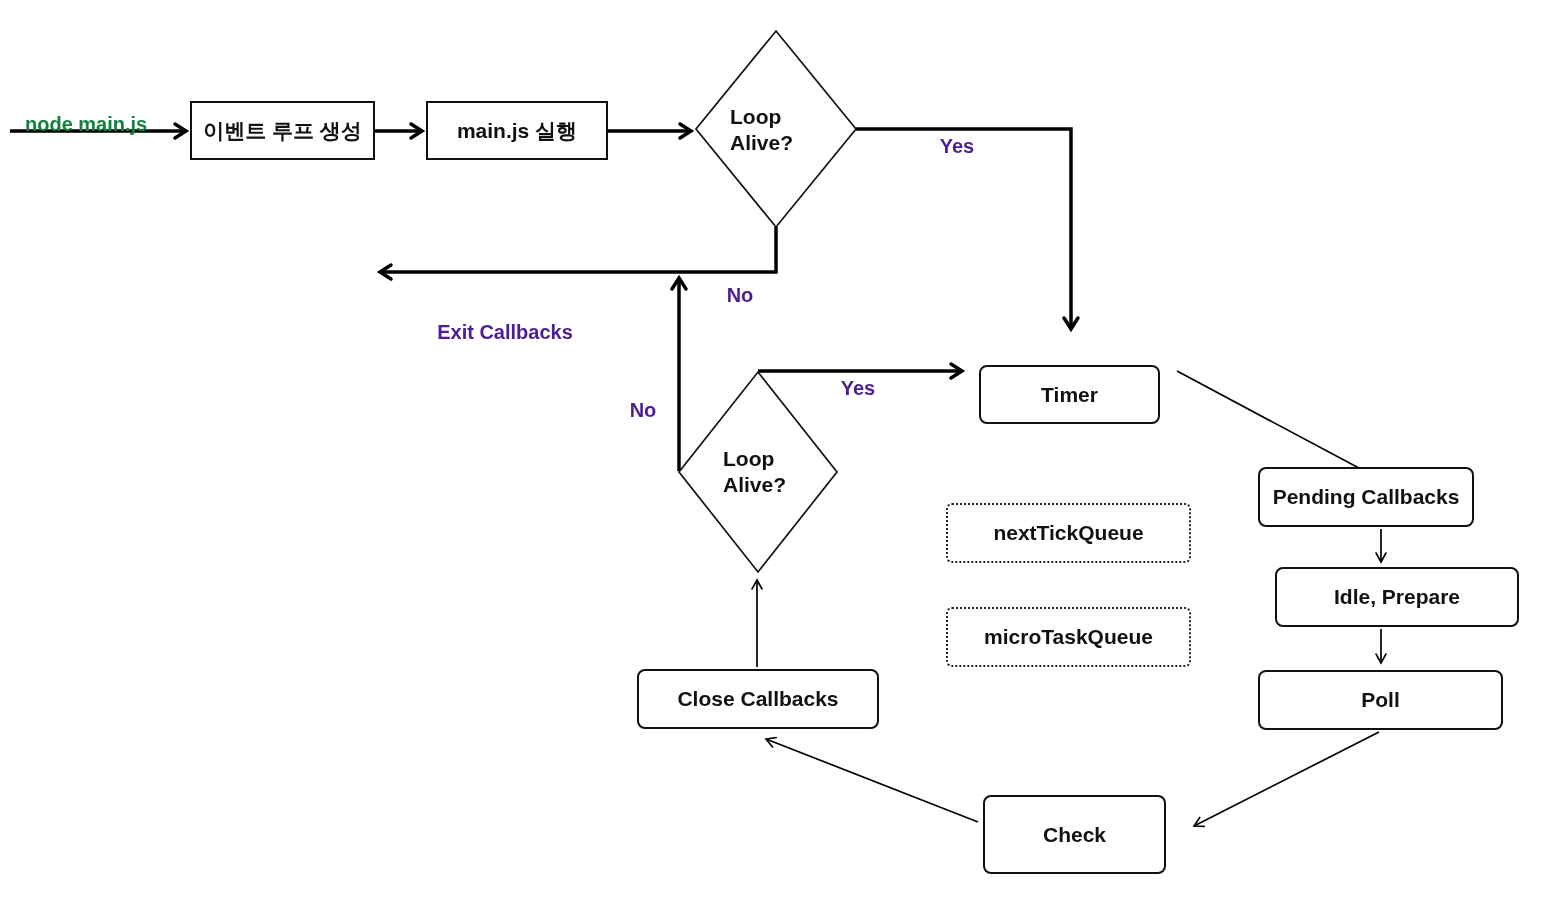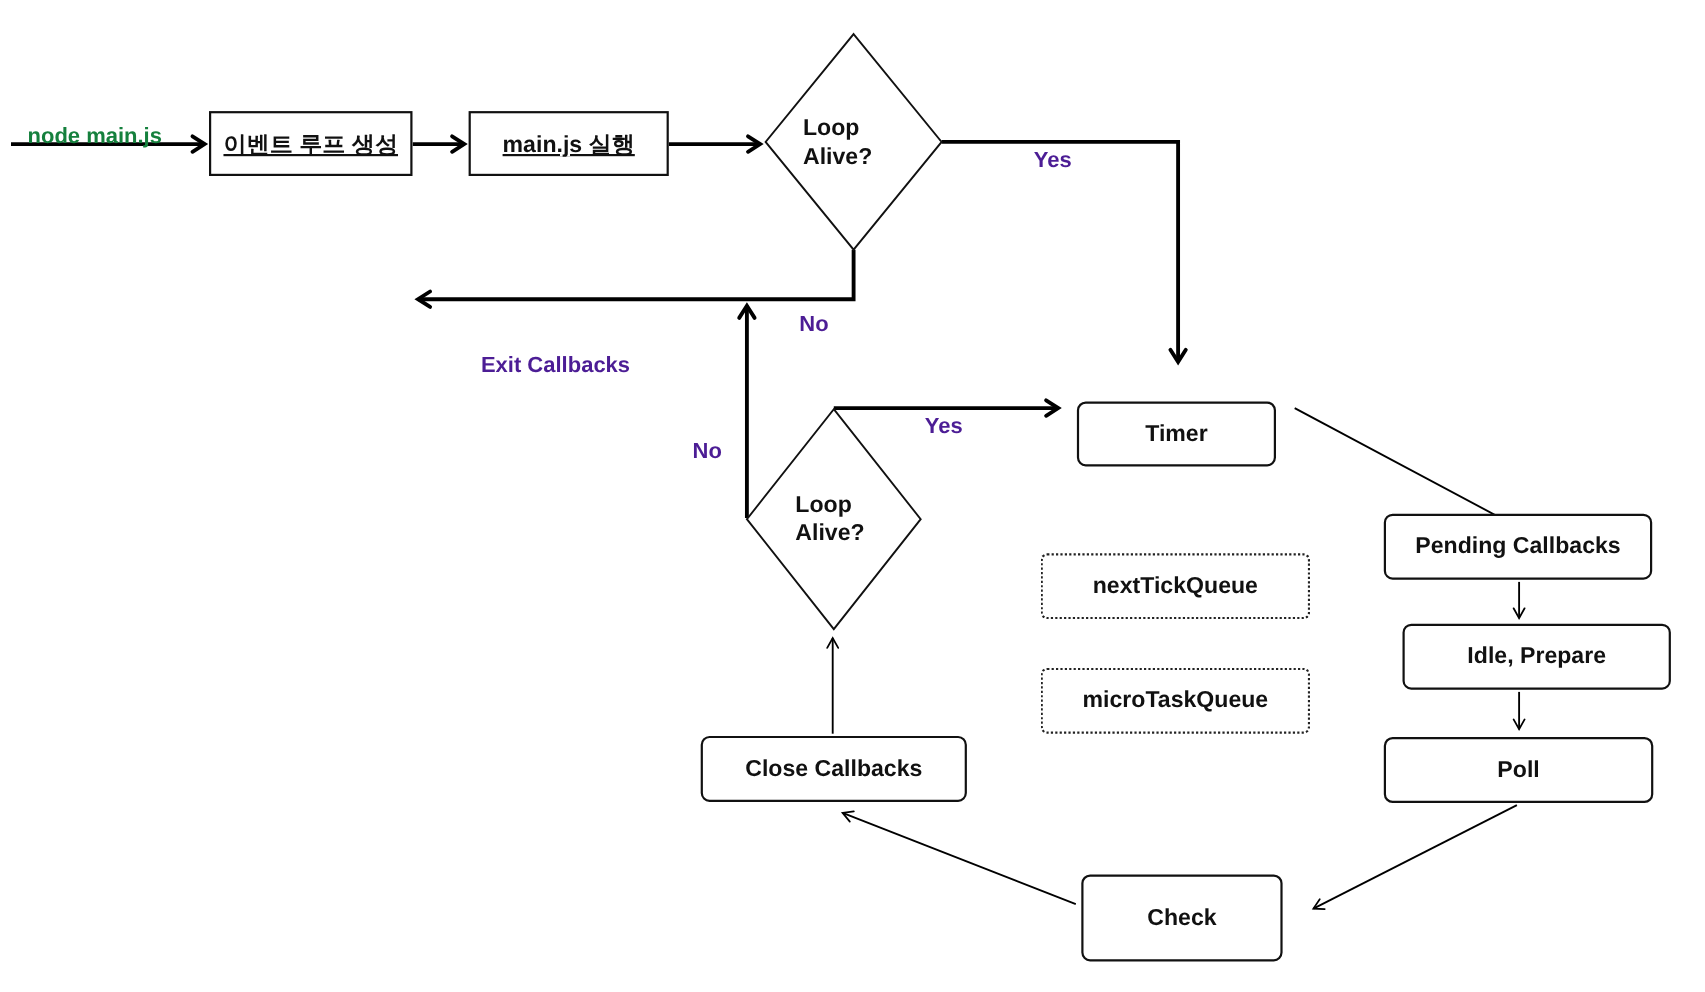--- a/index.html
+++ b/index.html
@@ -6,21 +6,21 @@
   #canvas{
     position:relative;width:1550px;height:902px;background:#ffffff;overflow:hidden;
     font-family:"Liberation Sans","DejaVu Sans",sans-serif;color:#111;
   }
   #wires{position:absolute;left:0;top:0;width:1550px;height:902px;}
   .node{
     position:absolute;display:flex;align-items:center;justify-content:center;
     background:#fff;font-weight:700;font-size:21px;color:#111;box-sizing:border-box;
     text-align:center;
   }
-  .sq-box{border:2.5px solid #111;text-decoration:underline;}
+  .sq-box{border:2.5px solid #111;}
   .rd-box{border:2.3px solid #111;border-radius:8px;}
   .dot-box{border:2px dotted #222;border-radius:6px;}
   .edge-label{
     position:absolute;font-weight:700;font-size:20px;color:#4c1d95;text-align:center;margin-top:40px;
   }
   .diamond-label{
     position:absolute;font-weight:700;font-size:21px;color:#111;
     text-align:left;line-height:1.22;
   }
   .start-label{
@@ -87,21 +87,21 @@
 
   <div class="edge-label" style="left:917px;top:95px;width:80px;">Yes</div>
   <div class="edge-label" style="left:700px;top:244px;width:80px;">No</div>
   <div class="edge-label" style="left:405px;top:281px;width:200px;">Exit Callbacks</div>
   <div class="edge-label" style="left:603px;top:359px;width:80px;">No</div>
   <div class="edge-label" style="left:818px;top:337px;width:80px;">Yes</div>
 
   <div class="node rd-box" style="left:979px;top:337px;width:181px;height:59px;margin-top:28px;">
     <span>Timer</span>
   </div>
-  <div class="node rd-box" style="left:1258px;top:467px;width:244px;height:60px;">
+  <div class="node rd-box" style="left:1258px;top:467px;width:216px;height:60px;">
     <span>Pending Callbacks</span>
   </div>
   <div class="node rd-box" style="left:1258px;top:567px;width:244px;height:60px;margin-left:17px;">
     <span>Idle, Prepare</span>
   </div>
   <div class="node rd-box" style="left:1258px;top:670px;width:245px;height:60px;">
     <span>Poll</span>
   </div>
   <div class="node rd-box" style="left:983px;top:795px;width:183px;height:79px;">
     <span>Check</span>

